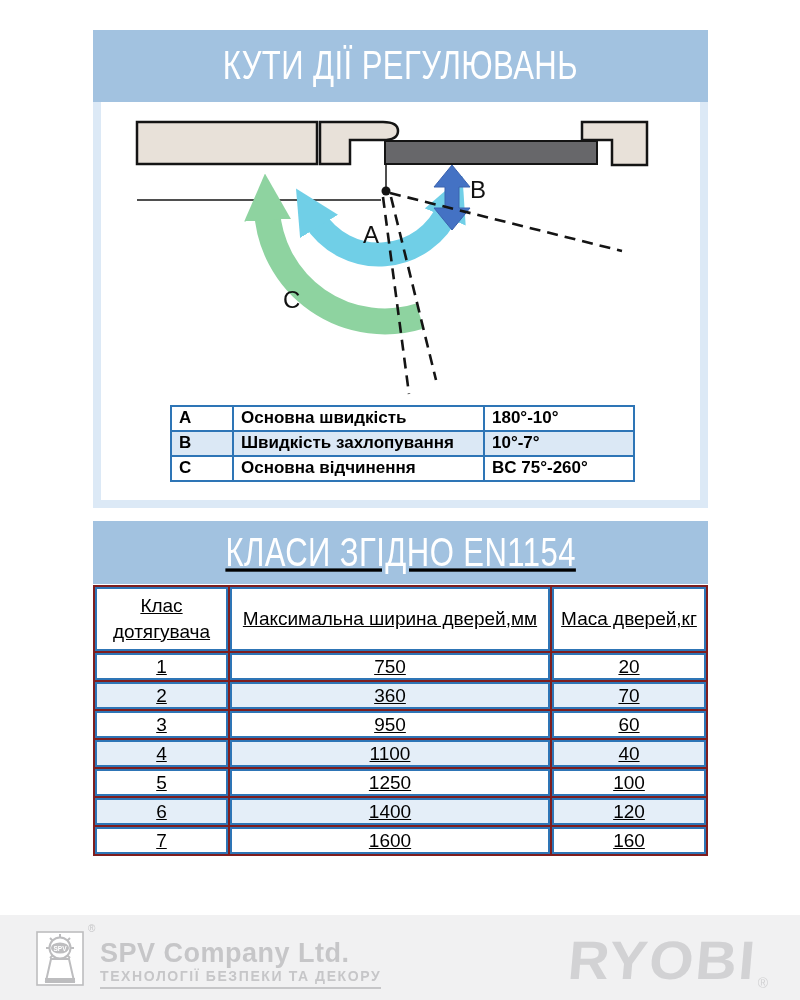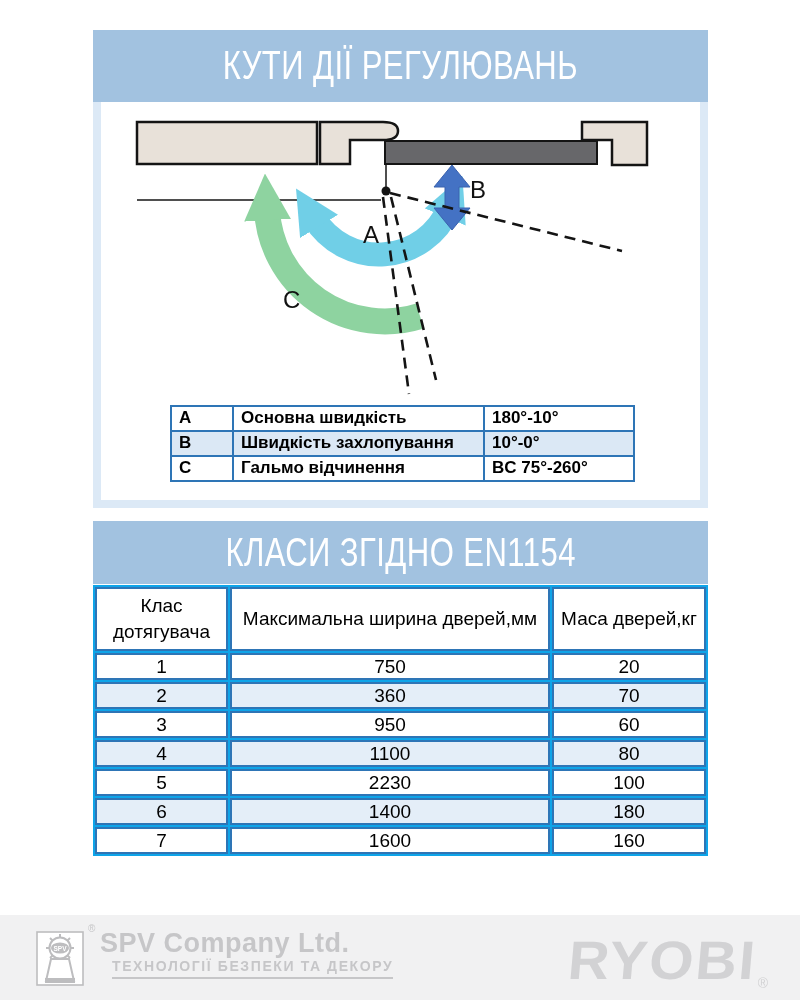--- a/index.html
+++ b/index.html
@@ -10,60 +10,60 @@
   
   .panel{position:absolute;left:93px;width:615px;}
   .panel-header{
     height:72px;background:#a2c2e0;display:flex;align-items:center;justify-content:center;
   }
   .panel-title{
     color:#ffffff;font-size:37px;letter-spacing:.5px;white-space:nowrap;
     display:inline-block;transform:scale(.84,1.1);transform-origin:center;
   }
   #panel1{top:30px;height:542px;}
-  #panel2{top:521px;}
+  #panel2{top:521px;text-decoration:underline;}
   #panel2 .panel-header{height:63px;}
   .p1-body{
     position:relative;height:398px;background:#ffffff;
     border-left:8px solid #dce9f6;border-right:8px solid #dce9f6;border-bottom:8px solid #dce9f6;
   }
   .p1-body svg{position:absolute;left:0;top:0;}
   
   .mini-table{
     position:absolute;left:69px;top:303px;width:463px;
     border-collapse:collapse;table-layout:fixed;background:#fff;
   }
   .mini-table td{
     border:2px solid #2e75b6;height:25px;padding:0 0 0 7px;
     font-size:17px;font-weight:bold;color:#000;line-height:1.1;box-sizing:border-box;
     white-space:nowrap;overflow:hidden;
   }
   .mini-table tr.shaded td{background:#dbe8f5;}
   
   .class-table{
     width:615px;border-collapse:separate;border-spacing:2px;margin-top:1px;
-    table-layout:fixed;background:#0ea5e9;
+    table-layout:fixed;background:#7f1d1d;
   }
   .class-table td{
     border:2px solid #2e75b6;box-sizing:border-box;text-align:center;vertical-align:middle;
     font-size:19px;color:#000;background:#fff;padding:0 4px;
   }
   .class-table tr.hdr td{height:64px;line-height:1.35;}
   .class-table tr.row td{height:27px;}
   .class-table tr.shaded td{background:#e4eef8;}
   
   .footer{
     position:absolute;left:0;top:915px;width:800px;height:85px;background:#f1f1f2;
   }
   .spv-logo{position:absolute;left:36px;top:12px;}
-  .spv-text{position:absolute;left:100px;top:14px;}
+  .spv-text{position:absolute;left:100px;top:24px;}
   .spv-name{font-size:27px;color:#c6c6c8;letter-spacing:.5px;line-height:1.05;font-weight:bold;}
   .spv-tagline{
     font-size:14px;color:#c6c6c8;letter-spacing:1.6px;margin-top:1px;
-    border-bottom:2px solid #c6c6c8;padding-bottom:3px;width:fit-content;white-space:nowrap;font-weight:bold;margin-left:12px;
+    border-bottom:2px solid #c6c6c8;padding-bottom:3px;width:fit-content;white-space:nowrap;font-weight:bold;
   }
   .ryobi{
     position:absolute;right:46px;top:16px;color:#d2d2d4;font-weight:bold;font-size:57px;
     letter-spacing:2px;transform:skewX(-5deg) scaleY(.95);transform-origin:bottom right;line-height:1;
   }
   .ryobi-r{position:absolute;right:32px;top:60px;color:#d2d2d4;font-size:14px;}
   .spv-r{position:absolute;left:88px;top:8px;color:#c6c6c8;font-size:10px;}
 </style>
 </head>
 <body>
@@ -119,25 +119,25 @@
         </colgroup>
       <tbody>
           <tr>
         <td>A</td>
         <td>Основна швидкість</td>
         <td>180°-10°</td>
       </tr>
       <tr class="shaded">
         <td>B</td>
         <td>Швидкість захлопування</td>
-        <td>10°-0°</td>
+        <td>10°-7°</td>
       </tr>
       <tr>
         <td>C</td>
-        <td>Гальмо відчинення</td>
+        <td>Основна відчинення</td>
         <td>BC 75°-260°</td>
       </tr>
     </tbody>
       </table>
   </div>
 </div>
 
 <div class="panel" id="panel2">
   <div class="panel-header">
     <span class="panel-title">КЛАСИ ЗГІДНО EN1154</span>
@@ -166,31 +166,31 @@
       <td>70</td>
     </tr>
     <tr class="row">
       <td>3</td>
       <td>950</td>
       <td>60</td>
     </tr>
     <tr class="row shaded">
       <td>4</td>
       <td>1100</td>
-      <td>80</td>
+      <td>40</td>
     </tr>
     <tr class="row">
       <td>5</td>
-      <td>2230</td>
+      <td>1250</td>
       <td>100</td>
     </tr>
     <tr class="row shaded">
       <td>6</td>
       <td>1400</td>
-      <td>180</td>
+      <td>120</td>
     </tr>
     <tr class="row">
       <td>7</td>
       <td>1600</td>
       <td>160</td>
     </tr>
   </tbody>
     </table>
 </div>
 

